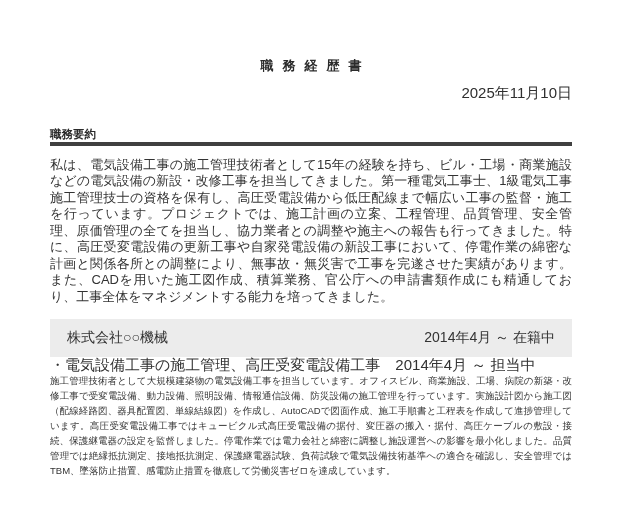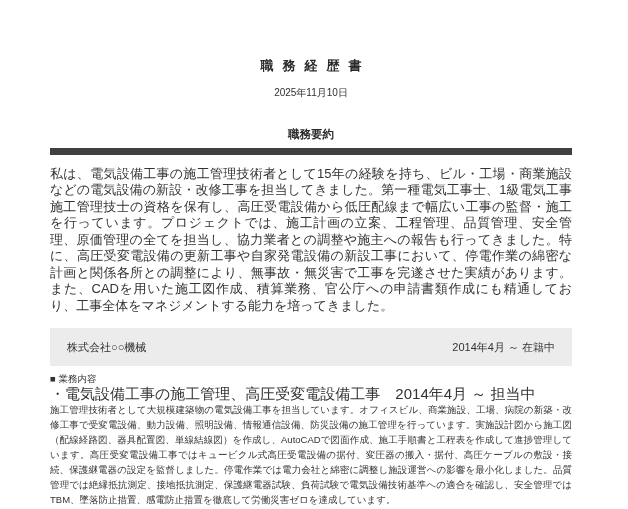--- a/index.html
+++ b/index.html
@@ -22,53 +22,51 @@
     font-size: 13px;
     font-weight: bold;
     color: #2b2b2b;
     letter-spacing: 9px;
     padding-left: 9px; 
     line-height: 14px;
   }
   
   .meta {
     margin-top: 13px;
-    text-align: center;
-    font-size: 10px;
+    text-align: right;
+    font-size: 15px;
     line-height: 13.5px;
     color: #2f2f2f;
   }
   .name-gap { display: inline-block; width: 12px; }
   
   .section-heading {
     font-size: 11.5px;
     font-weight: bold;
     color: #2b2b2b;
-    padding-bottom: 6px;
-    border-bottom: 7px solid #404040;
-    text-align: center;
+    border-bottom: 4px solid #404040;
   }
   .summary-section { margin-top: 27px; }
   .summary-body {
     margin-top: 11px;
     font-size: 13px;
     line-height: 16.5px;
     text-align: justify;
     color: #333333;
   }
   .history-section { margin-top: 14px; }
   .company-box {
     margin-top: 13px;
     height: 38px;
     background: #ececec;
     display: flex;
     justify-content: space-between;
     align-items: center;
     padding: 0 16px;
-    font-size: 11px;
+    font-size: 14px;
     color: #333333;
   }
   .facts { margin-top: 9px; font-size: 9.5px; }
   .facts .fact-line { line-height: 20px; }
   .duties-heading {
     margin-top: 6px;
     font-size: 9.5px;
     line-height: 14px;
   }
   .duty-title {
@@ -101,20 +99,19 @@
   </section>
 
   <section class="history-section">
 
     <div class="company-box">
       <span>株式会社○○機械</span>
       <span>2014年4月 ～ 在籍中</span>
     </div>
 
 
-    <div class="duties-heading">■ 業務内容</div>
 
     <div class="duty-title">・電気設備工事の施工管理、高圧受変電設備工事　2014年4月 ～ 担当中</div>
 
     <p class="duty-body">施工管理技術者として大規模建築物の電気設備工事を担当しています。オフィスビル、商業施設、工場、病院の新築・改修工事で受変電設備、動力設備、照明設備、情報通信設備、防災設備の施工管理を行っています。実施設計図から施工図（配線経路図、器具配置図、単線結線図）を作成し、AutoCADで図面作成、施工手順書と工程表を作成して進捗管理しています。高圧受変電設備工事ではキュービクル式高圧受電設備の据付、変圧器の搬入・据付、高圧ケーブルの敷設・接続、保護継電器の設定を監督しました。停電作業では電力会社と綿密に調整し施設運営への影響を最小化しました。品質管理では絶縁抵抗測定、接地抵抗測定、保護継電器試験、負荷試験で電気設備技術基準への適合を確認し、安全管理ではTBM、墜落防止措置、感電防止措置を徹底して労働災害ゼロを達成しています。</p>
   </section>
 
 </div>
 
 </body></html>

